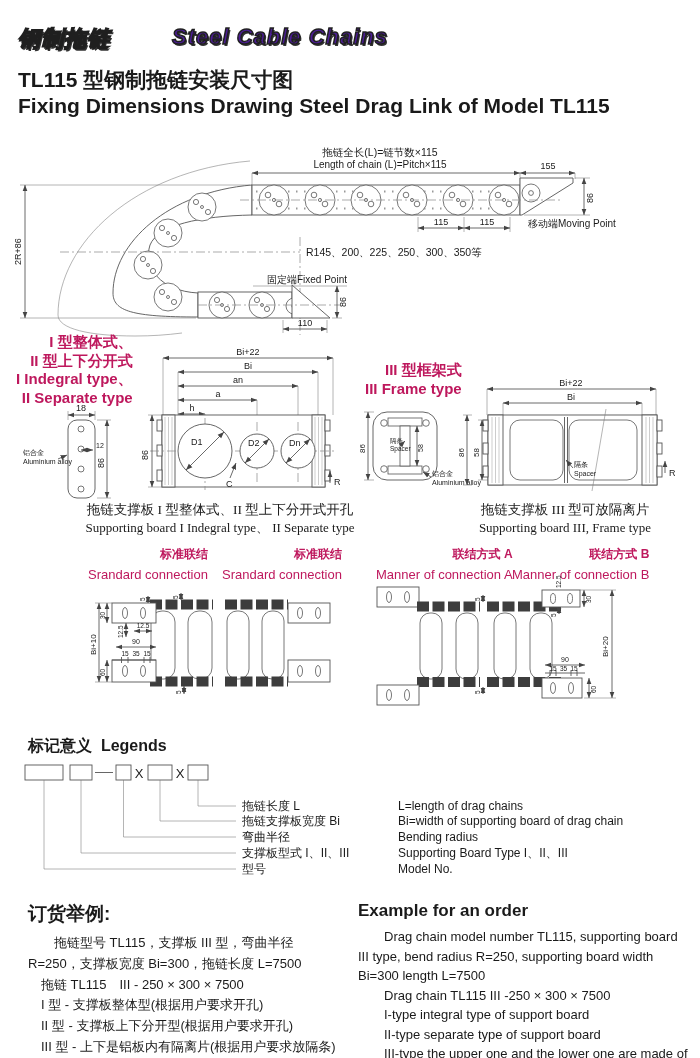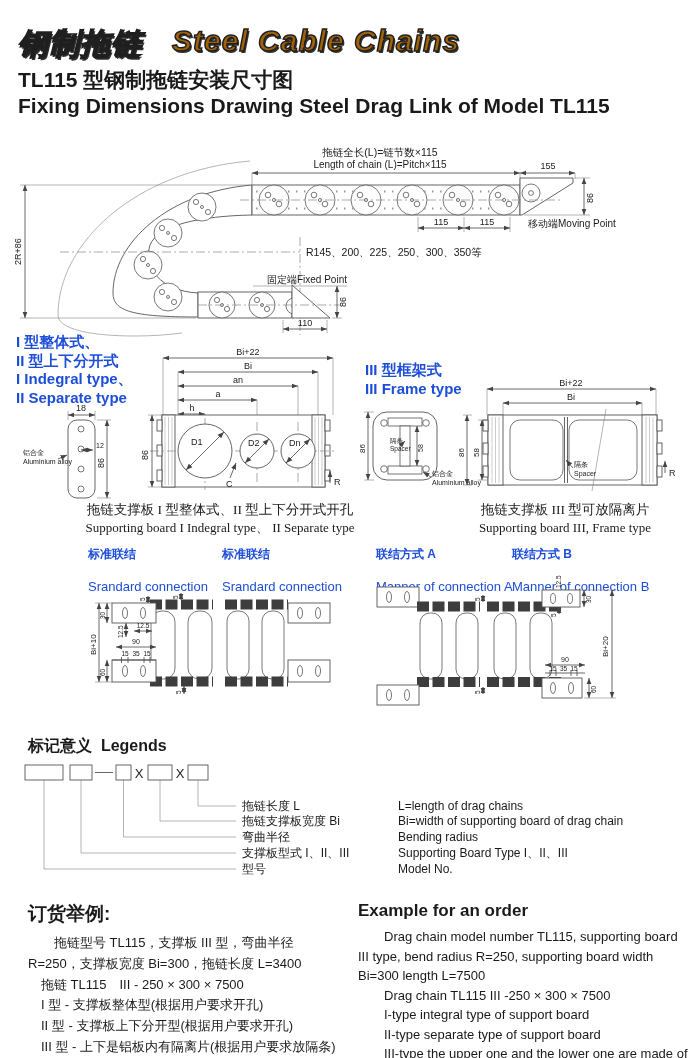--- a/index.html
+++ b/index.html
@@ -1,28 +1,28 @@
 <!DOCTYPE html>
 <html><head>
 <meta charset="utf-8">
 <style>
   html,body{margin:0;padding:0;background:#fff;}
   .page{position:relative;width:700px;height:1058px;background:#fff;overflow:hidden;
         font-family:"Liberation Sans",sans-serif;color:#1a1a1a;}
   .abs{position:absolute;}
   
-  .logo{font-style:italic;font-weight:bold;font-size:30px;color:#a16207;letter-spacing:1px;
+  .logo{font-style:italic;font-weight:bold;font-size:22px;color:#4c1d95;letter-spacing:1px;
         -webkit-text-stroke:1.5px #1f1f1f;text-shadow:1.5px 1.5px 0 #333;white-space:nowrap;}
   .title-cn{font-size:21px;font-weight:bold;white-space:nowrap;}
   .title-en{font-size:21px;font-weight:bold;white-space:nowrap;}
   
-  .blue{color:#1d4ed8;}
+  .blue{color:#be185d;text-align:right;}
   .sec{font-size:15px;font-weight:bold;line-height:18.5px;white-space:nowrap;}
   .conn-title-cn{font-size:12px;font-weight:bold;white-space:nowrap;}
-  .conn-title-en{font-size:13px;white-space:nowrap;margin-top:16px;}
+  .conn-title-en{font-size:13px;white-space:nowrap;margin-top:4px;}
   
   .cap{font-family:Liberation Serif, serif;text-align:center;line-height:18px;}
   .cap .cn{font-size:13.5px;}
   .cap .en{font-size:13px;}
   
   .leg-title{font-size:16px;font-weight:bold;white-space:nowrap;}
   .order-cn p,.order-en p{margin:0;}
   .order-cn h3{margin:0 0 6px 0;font-size:19px;}
   .order-en h3{margin:0 0 6px 0;font-size:17px;}
   .order-cn p{font-size:13px;line-height:1.6;}
@@ -482,21 +482,21 @@
     <text class="t12" x="222" y="120">型号</text>
     <text class="t12" x="378" y="57">L=length of drag chains</text>
     <text class="t12" x="378" y="72">Bi=width of supporting board of drag chain</text>
     <text class="t12" x="378" y="88">Bending radius</text>
     <text class="t12" x="378" y="104">Supporting Board Type I、II、III</text>
     <text class="t12" x="378" y="120">Model No.</text>
   </svg>
 
   <div class="abs order-cn" style="left:28px;top:901px;width:320px;">
     <h3>订货举例:</h3>
-    <p class="ind2">拖链型号 TL115，支撑板 III 型，弯曲半径 R=250，支撑板宽度 Bi=300，拖链长度 L=3400</p>
+    <p class="ind2">拖链型号 TL115，支撑板 III 型，弯曲半径 R=250，支撑板宽度 Bi=300，拖链长度 L=7500</p>
     <p class="ind1">拖链 TL115　III - 250 × 300 × 7500</p>
     <p class="ind1">I 型 - 支撑板整体型(根据用户要求开孔)</p>
     <p class="ind1">II 型 - 支撑板上下分开型(根据用户要求开孔)</p>
     <p class="ind1">III 型 - 上下是铝板内有隔离片(根据用户要求放隔条)</p>
   </div>
   <div class="abs order-en" style="left:358px;top:901px;width:334px;">
     <h3>Example for an order</h3>
     <p class="ind2">Drag chain model number TL115, supporting board III type, bend radius R=250, supporting board width Bi=300 length L=7500</p>
     <p class="ind2">Drag chain TL115 III -250 × 300 × 7500</p>
     <p class="ind2">I-type integral type of support board</p>

